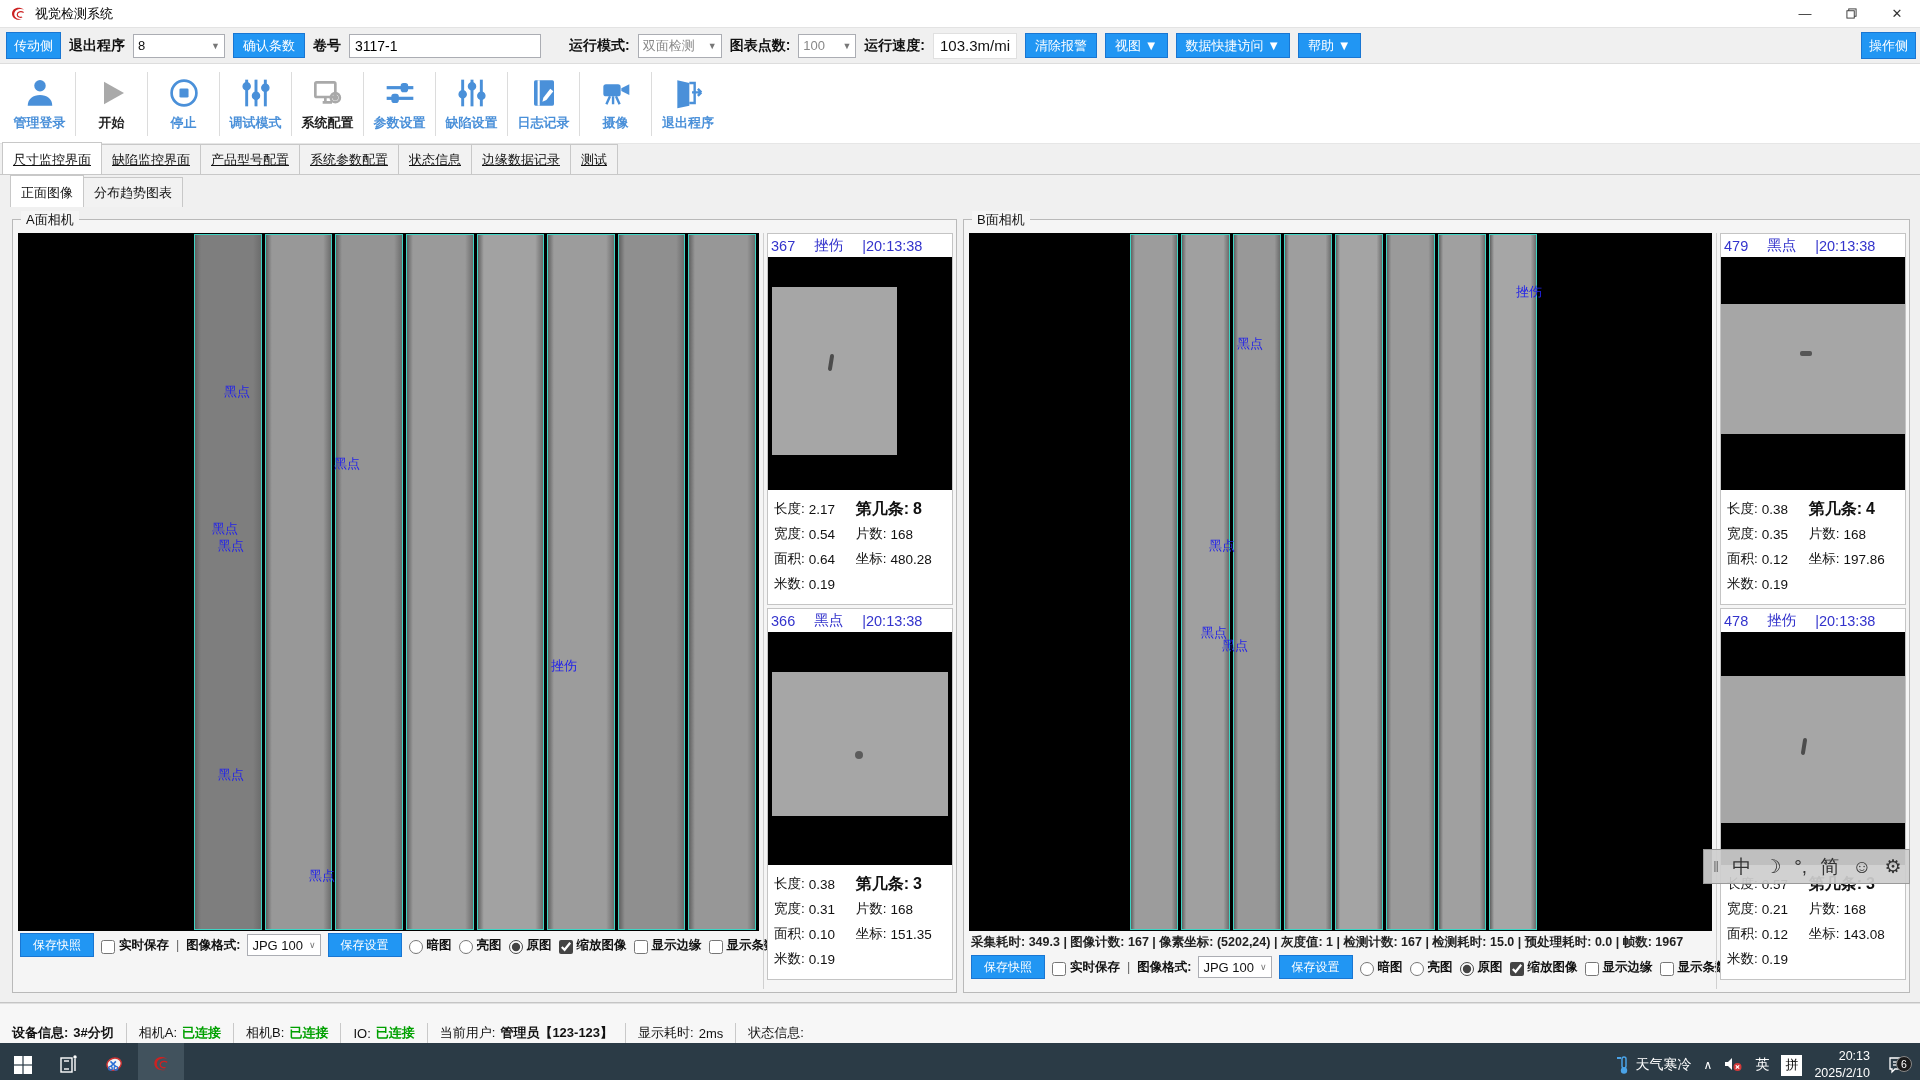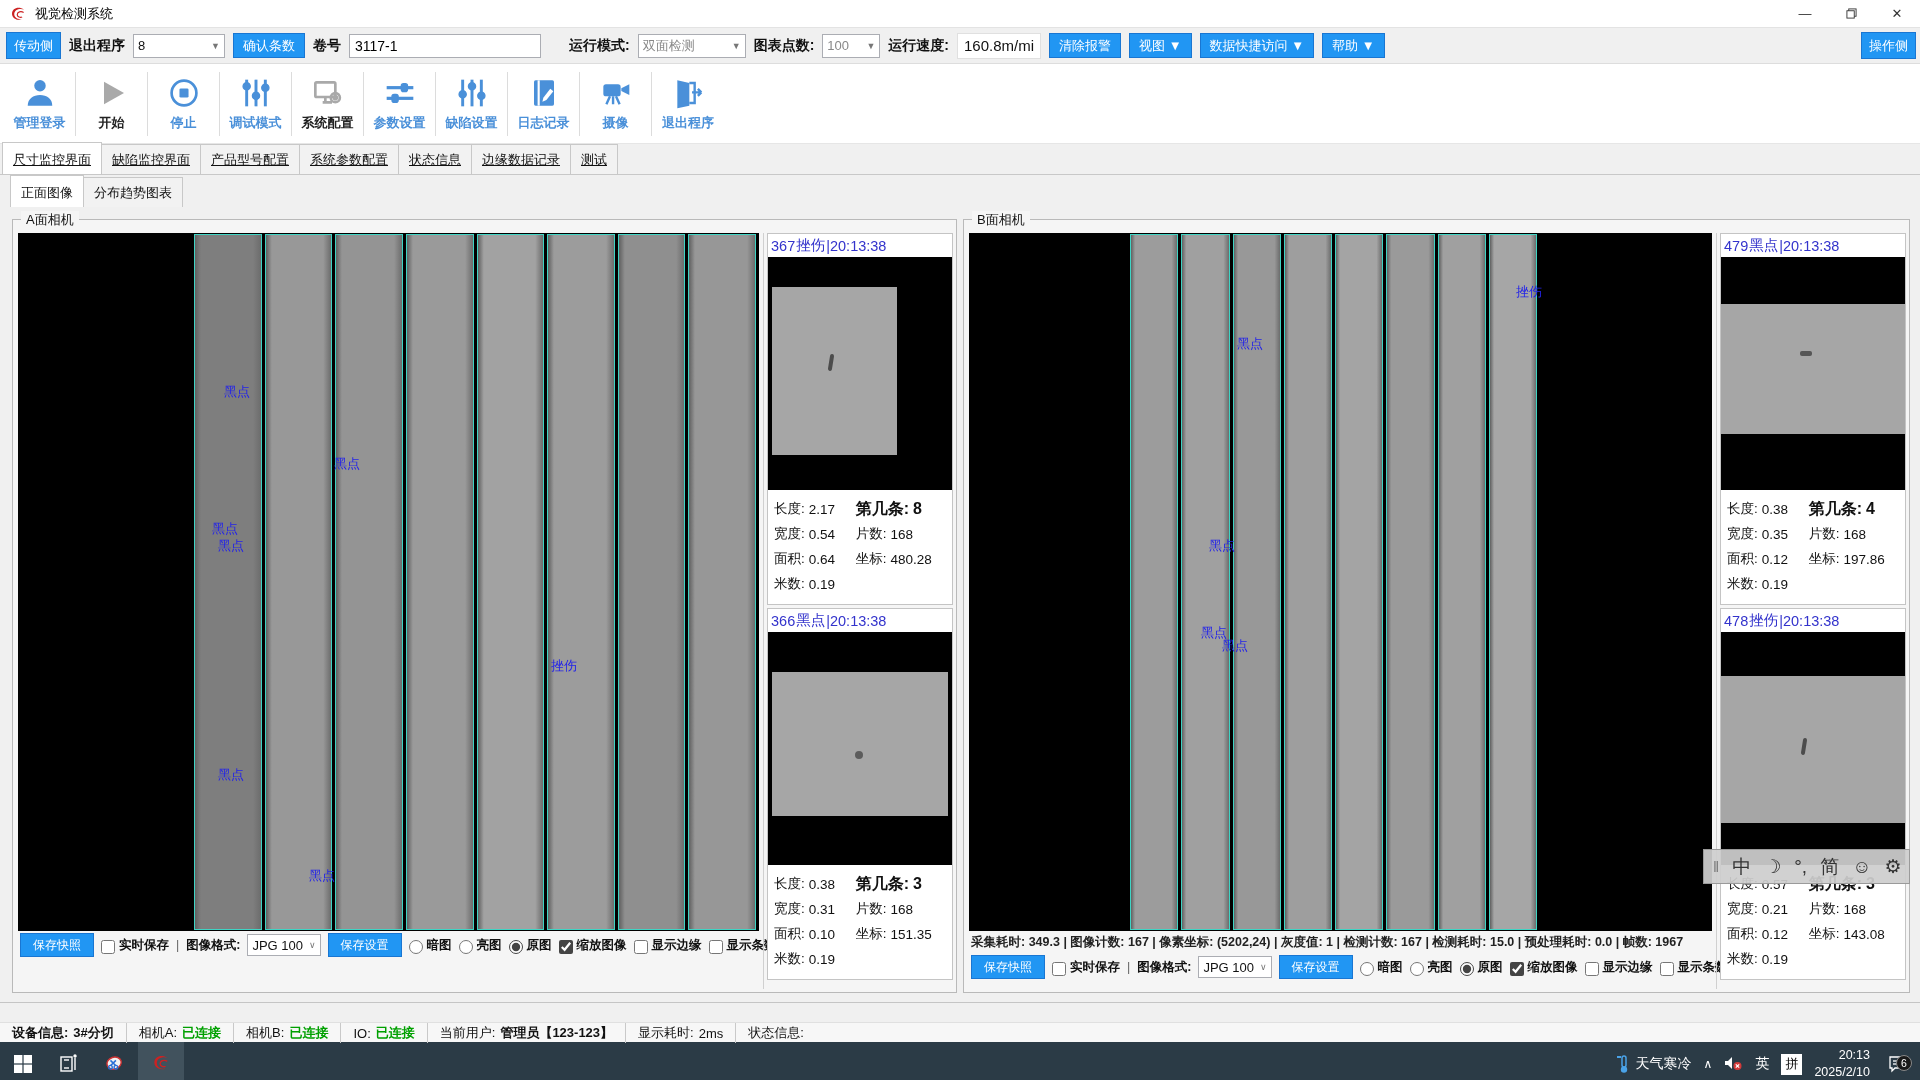--- a/index.html
+++ b/index.html
@@ -59,33 +59,33 @@
   .controls-line { height:28px; display:flex; align-items:center; gap:7px; white-space:nowrap; padding-left:2px; font-size:12.5px; font-weight:bold; }
   .controls-line .btn-blue { padding:5px 12px; font-size:12px; }
   .chk { display:flex; align-items:flex-end; gap:4px; font-weight:bold; }
   .chk input { width:14px; height:14px; accent-color:#444; }
   .combo.small { height:22px; width:74px; font-weight:normal; }
   .fmt-sep { color:#666; font-weight:normal; }
 
   
   .panel-cards { width:190px; display:flex; flex-direction:column; gap:3px; border-left:1px solid #d0d0d0; padding-left:3px; }
   .defect-card { height:372px; background:#fff; border:1px solid #c4c4c4; display:flex; flex-direction:column; }
-  .card-header { height:23px; display:flex; align-items:center; gap:1px; color:#3333cc; font-size:14.5px; padding-left:3px; }
+  .card-header { height:23px; display:flex; align-items:center; gap:19px; color:#3333cc; font-size:14.5px; padding-left:3px; }
   .card-image { position:relative; height:233px; background:#000; overflow:hidden; }
   .thumb-gray { position:absolute; background:#a6a6a6; }
   .thumb-spot { position:absolute; }
   .spot-dot { width:8px; height:8px; border-radius:50%; background:#5c5c5c; }
   .spot-v { width:4px; height:17px; background:#4c4c4c; border-radius:2px; transform:rotate(9deg); }
   .spot-h { width:12px; height:5px; background:#565656; border-radius:2px; }
   .card-stats { flex:1; display:grid; grid-template-columns:47% 53%; align-content:space-between; padding:7px 4px 8px 6px; font-size:13.5px; }
   .cs-cell { display:flex; align-items:center; gap:4px; height:24px; }
   .cs-cell.big { font-size:16px; font-weight:bold; }
 
   
-  .statusbar { height:20px; background:#f7f7f7; display:flex; align-items:flex-start; font-size:13px; border-top:1px solid #e0e0e0;margin-top:19px; }
+  .statusbar { height:40px; background:#f7f7f7; display:flex; align-items:flex-end; font-size:13px; border-top:1px solid #e0e0e0; }
   .sb-seg { display:flex; align-items:center; gap:5px; padding:0 12px; border-right:1px solid #c9c9c9; height:20px; white-space:nowrap; }
   .sb-seg:last-child { border-right:none; }
   .sb-strong { font-weight:bold; }
   .green { color:#00a000; font-weight:bold; }
 
   
   .taskbar { height:44px; background:#2b3b46; display:flex; align-items:stretch; color:#fff; }
   .tb-icon { width:46px; display:flex; align-items:center; justify-content:center; cursor:default; }
   .tb-icon svg { width:20px; height:20px; }
   .tb-icon.appactive { background:#41525d; border-bottom:2px solid #76b9ed; }
@@ -129,31 +129,31 @@
   <span class="tb-label">退出程序</span>
   <div class="combo" style="width:92px">
     <span>8</span>
       <span class="arrow">▼</span>
   </div>
   <button class="btn-blue">确认条数</button>
   <span class="tb-label">卷号</span>
   <input class="tb-input" style="width: 192px;" value="3117-1">
   <span style="width:12px"></span>
   <span class="tb-label">运行模式:</span>
-  <div class="combo" style="width:108px">
+  <div class="combo" style="width:84px">
     <span style="color:#888">双面检测</span>
       <span class="arrow">▼</span>
   </div>
   <span class="tb-label">图表点数:</span>
   <div class="combo" style="width:58px">
     <span style="color:#888">100</span>
       <span class="arrow">▼</span>
   </div>
   <span class="tb-label">运行速度:</span>
-  <div class="tb-value">160.8m/mi</div>
+  <div class="tb-value">103.3m/mi</div>
   <button class="btn-blue">清除报警</button>
   <button class="btn-blue">视图 ▼</button>
   <button class="btn-blue">数据快捷访问 ▼</button>
   <button class="btn-blue">帮助 ▼</button>
   <span class="spacer"></span>
   <button class="btn-blue side">操作侧</button>
 </div>
 
 <div class="iconbar">
   <div class="tool-item">

